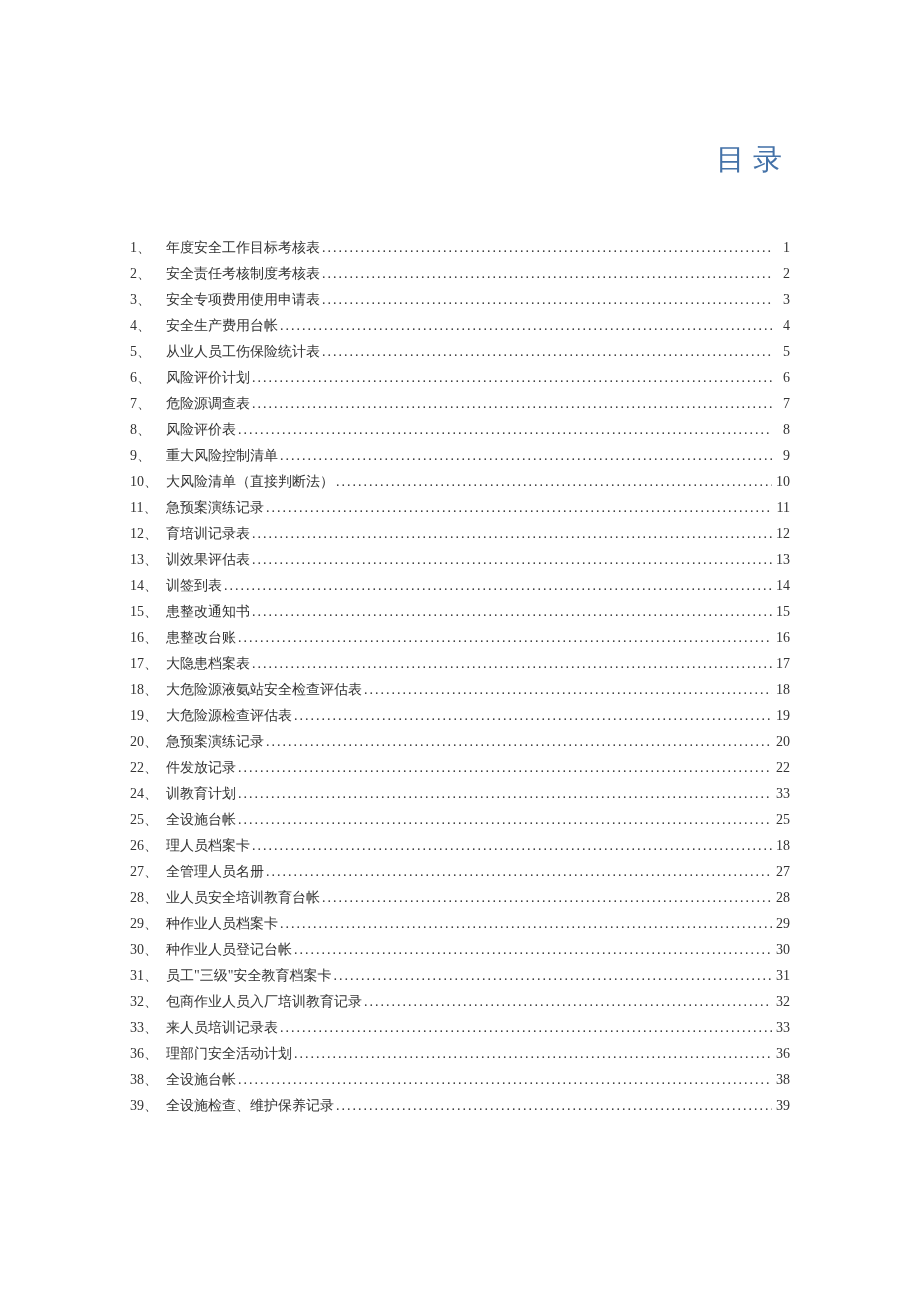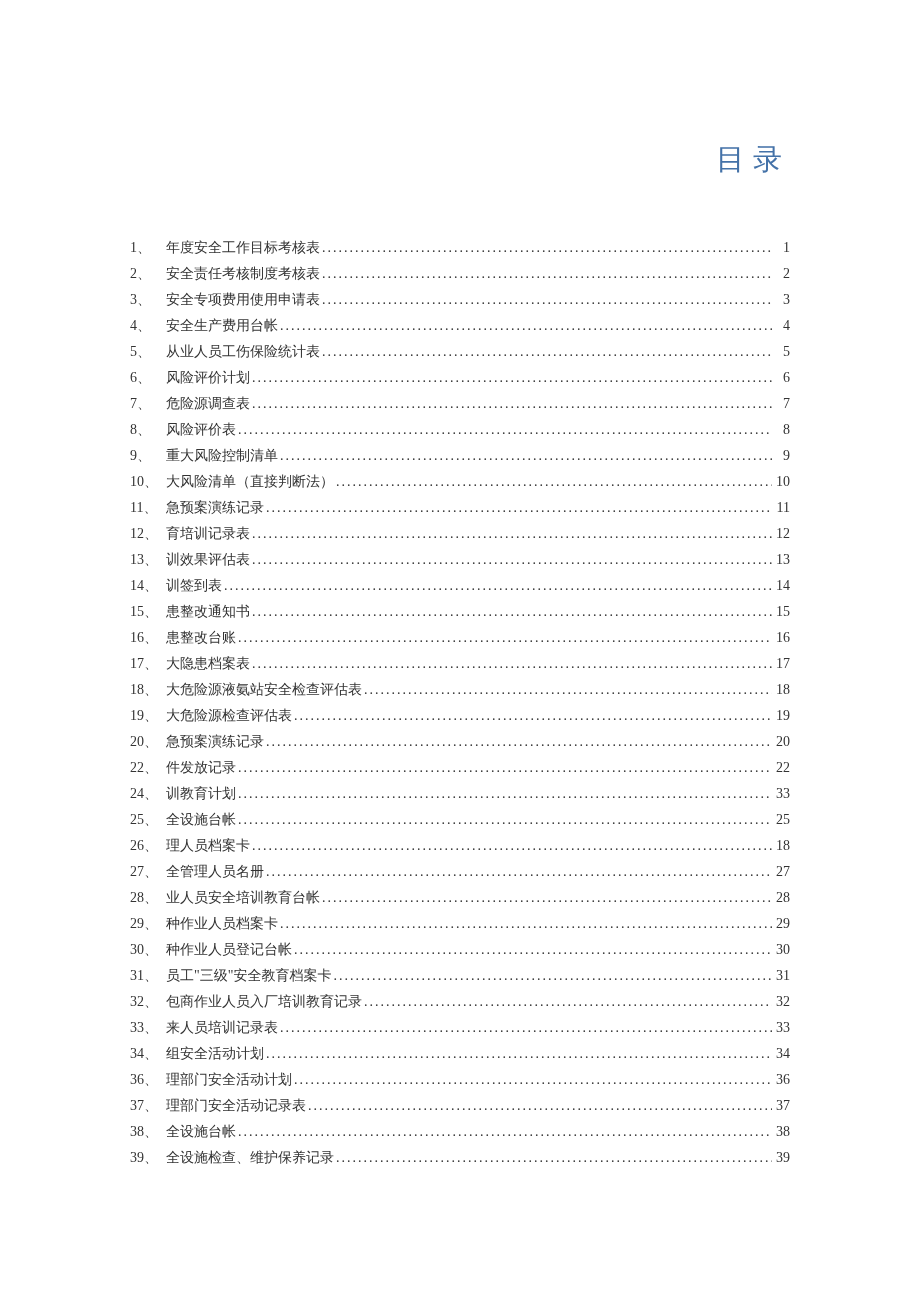--- a/index.html
+++ b/index.html
@@ -244,36 +244,24 @@
       <span class="toc-dots"></span>
       <span class="toc-page">32</span>
     </div>
     <div class="toc-row">
       <span class="toc-num">33、</span>
       <span class="toc-label">来人员培训记录表</span>
       <span class="toc-dots"></span>
       <span class="toc-page">33</span>
     </div>
     <div class="toc-row">
-      <span class="toc-num">34、</span>
-      <span class="toc-label">组安全活动计划</span>
-      <span class="toc-dots"></span>
-      <span class="toc-page">34</span>
-    </div>
-    <div class="toc-row">
       <span class="toc-num">36、</span>
       <span class="toc-label">理部门安全活动计划</span>
       <span class="toc-dots"></span>
       <span class="toc-page">36</span>
-    </div>
-    <div class="toc-row">
-      <span class="toc-num">37、</span>
-      <span class="toc-label">理部门安全活动记录表</span>
-      <span class="toc-dots"></span>
-      <span class="toc-page">37</span>
     </div>
     <div class="toc-row">
       <span class="toc-num">38、</span>
       <span class="toc-label">全设施台帐</span>
       <span class="toc-dots"></span>
       <span class="toc-page">38</span>
     </div>
     <div class="toc-row">
       <span class="toc-num">39、</span>
       <span class="toc-label">全设施检查、维护保养记录</span>

